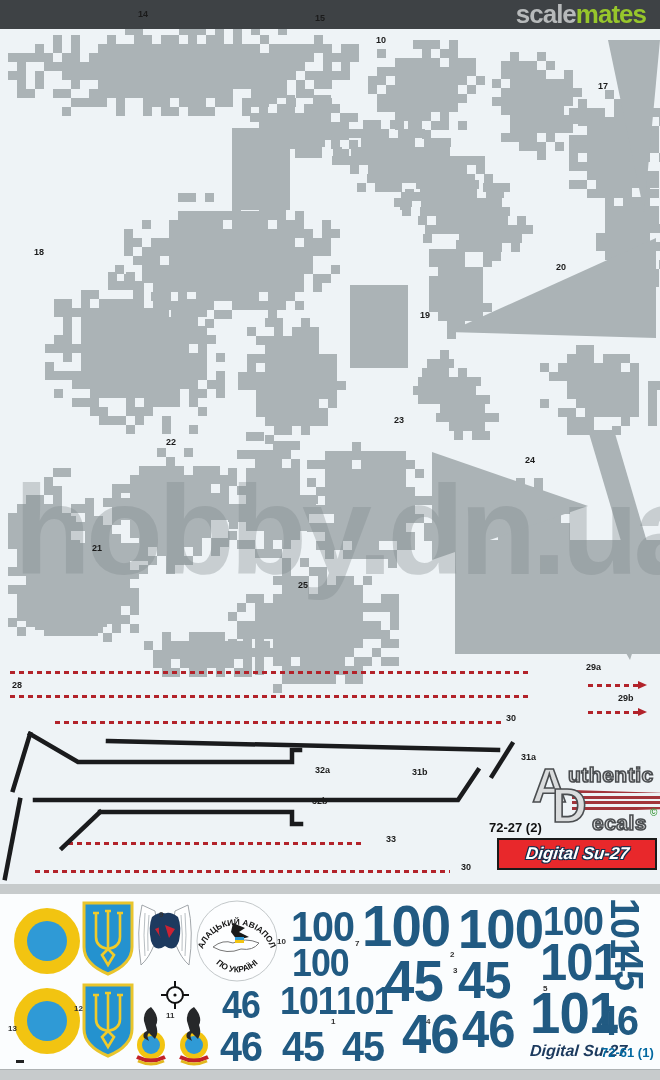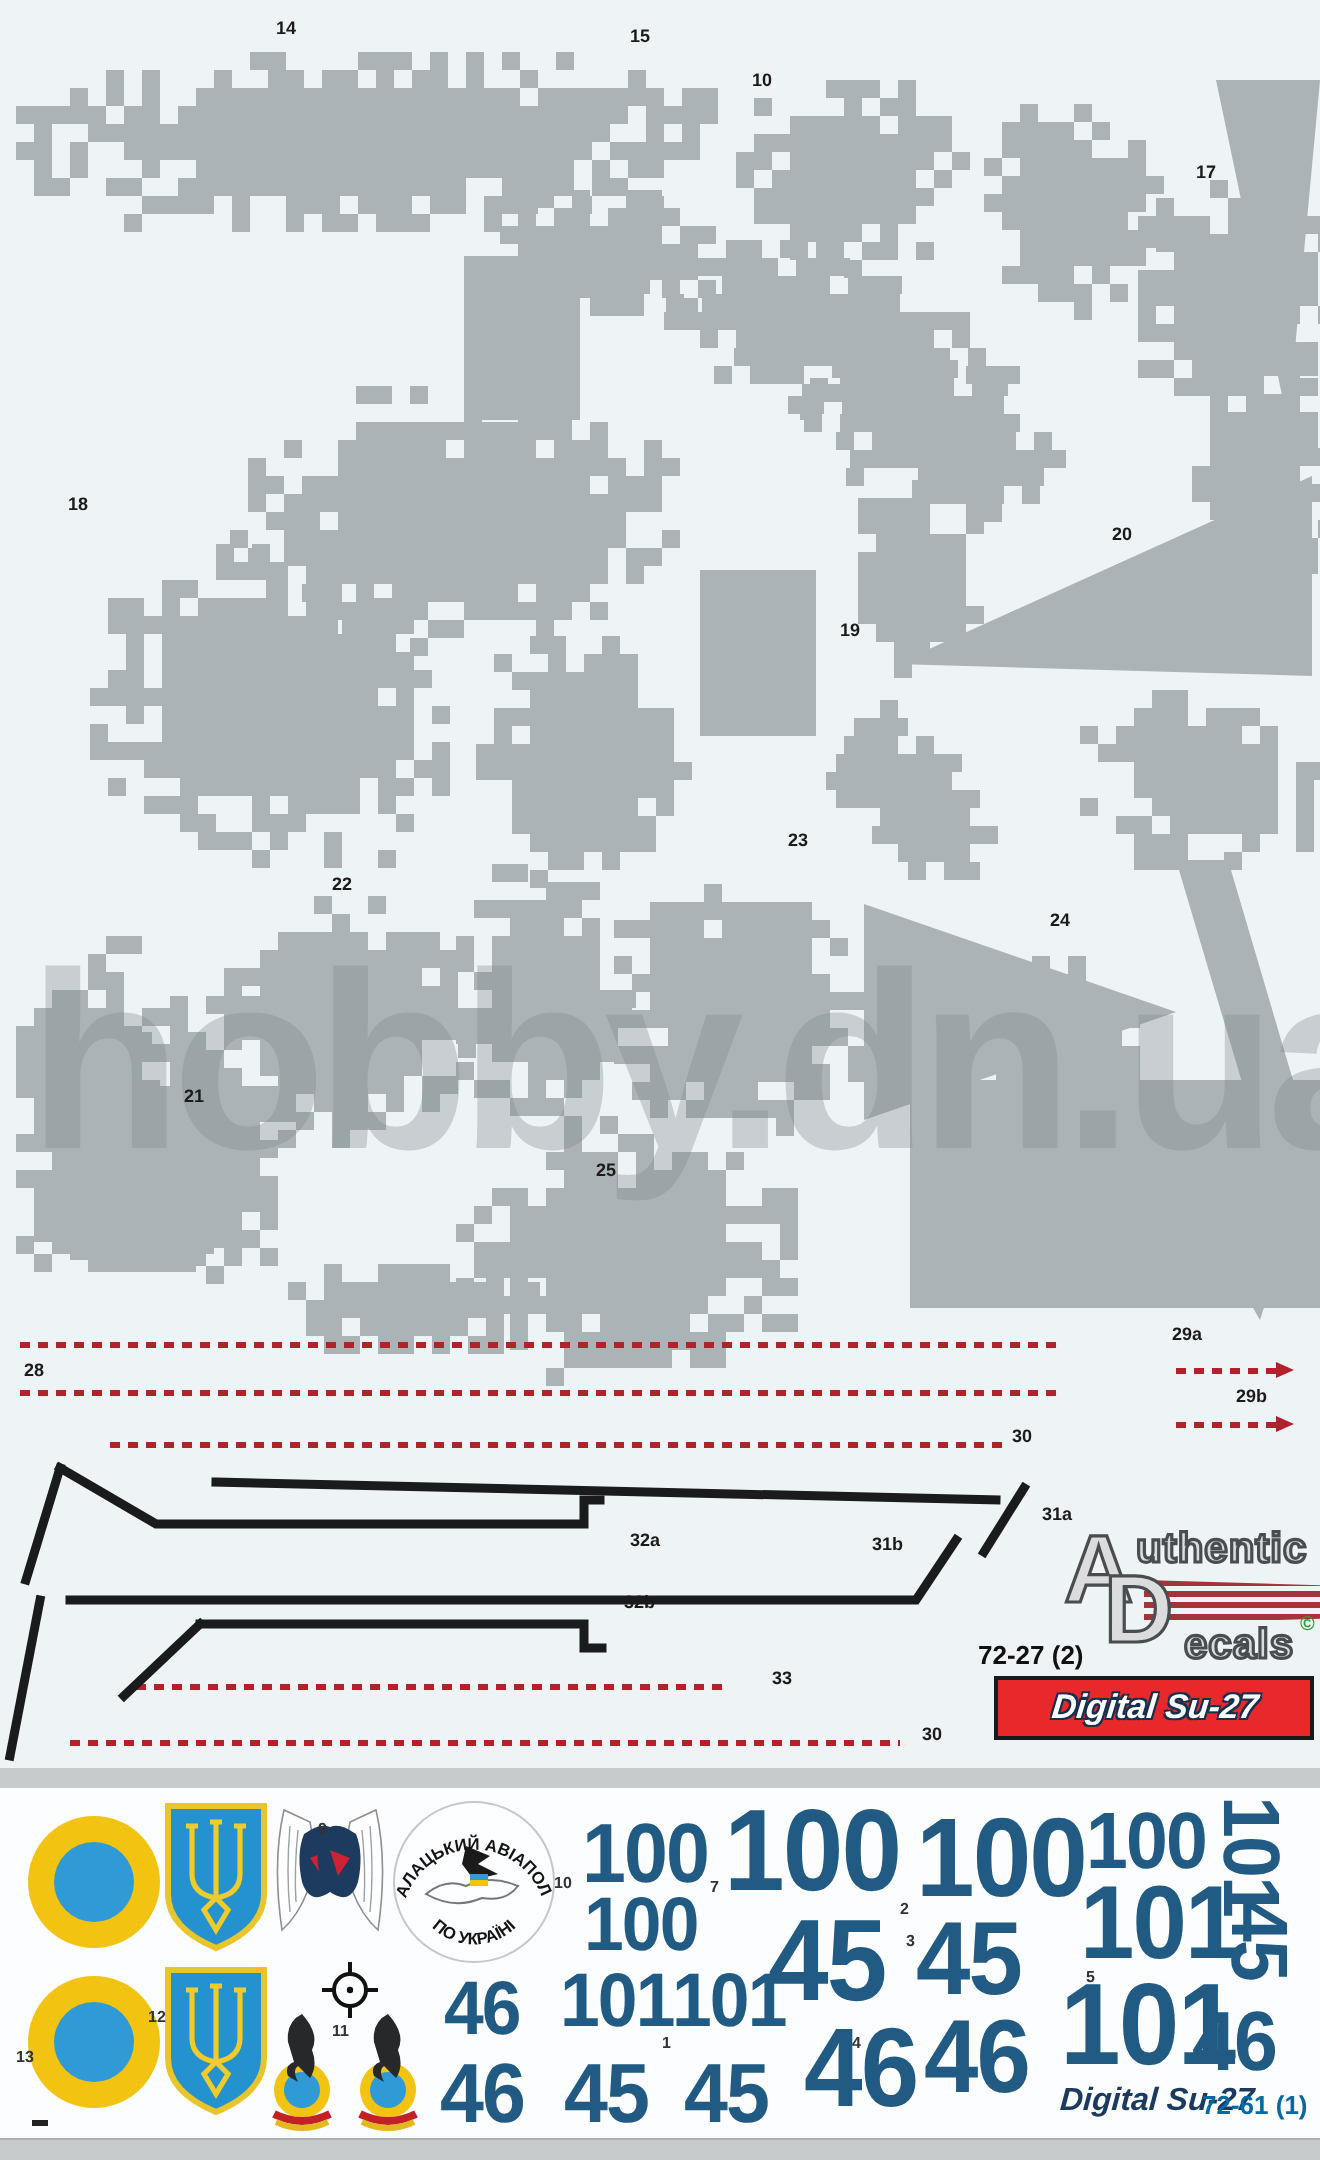--- a/index.html
+++ b/index.html
@@ -91,20 +91,25 @@
       <polygon points="608,40 660,40 644,212" fill="#abb3b6"></polygon>
       <polygon points="232,128 290,128 290,210 232,210" fill="#abb3b6"></polygon>
       <polygon points="350,285 408,285 408,368 350,368" fill="#abb3b6"></polygon>
       <polygon points="448,332 656,238 656,338" fill="#abb3b6"></polygon>
       <polygon points="432,452 588,506 432,560" fill="#abb3b6"></polygon>
       <polygon points="588,430 614,430 650,552 626,558" fill="#abb3b6"></polygon>
       <polygon points="576,566 600,566 622,638 642,566 660,566 630,660" fill="#abb3b6"></polygon>
       <polygon points="455,540 660,540 660,654 455,654" fill="#abb3b6"></polygon>
     </svg>
 
+  <div class="topbar">
+    <div class="brand">
+      <span class="b-gray">scale</span><span class="b-green">mates</span>
+    </div>
+  </div>
 
   <div class="watermark">hobby.dn.ua</div>
 
   <div id="reddash-layer">
       <div class="rdash" style="left: 10px; top: 671px; width: 522px;"></div>
       <div class="rdash" style="left: 10px; top: 695px; width: 522px;"></div>
       <div class="rdash" style="left: 588px; top: 684px; width: 50px;"></div>
       <div class="rarrow" style="left: 638px; top: 681px;"></div>
       <div class="rdash" style="left: 588px; top: 711px; width: 50px;"></div>
       <div class="rarrow" style="left: 638px; top: 708px;"></div>
@@ -259,21 +264,21 @@
       <div class="lbl" style="left: 166px; top: 438px;">22</div>
       <div class="lbl" style="left: 394px; top: 416px;">23</div>
       <div class="lbl" style="left: 525px; top: 456px;">24</div>
       <div class="lbl" style="left: 298px; top: 581px;">25</div>
       <div class="lbl" style="left: 12px; top: 681px;">28</div>
       <div class="lbl" style="left: 586px; top: 663px;">29a</div>
       <div class="lbl" style="left: 618px; top: 694px;">29b</div>
       <div class="lbl" style="left: 506px; top: 714px;">30</div>
       <div class="lbl" style="left: 521px; top: 753px;">31a</div>
       <div class="lbl" style="left: 315px; top: 766px;">32a</div>
-      <div class="lbl" style="left: 436px; top: 768px; text-align: center;">31b</div>
+      <div class="lbl" style="left: 412px; top: 768px; text-align: center;">31b</div>
       <div class="lbl" style="left: 312px; top: 797px;">32b</div>
       <div class="lbl" style="left: 386px; top: 835px;">33</div>
       <div class="lbl" style="left: 461px; top: 863px;">30</div>
       <div class="lbl lbl-sm" style="left: 159px; top: 911px;">9</div>
       <div class="lbl lbl-sm" style="left: 277px; top: 938px;">10</div>
       <div class="lbl lbl-sm" style="left: 166px; top: 1012px;">11</div>
       <div class="lbl lbl-sm" style="left: 74px; top: 1005px; text-align: center;">12</div>
       <div class="lbl lbl-sm" style="left: 8px; top: 1025px;">13</div>
       <div class="lbl lbl-sm" style="left: 355px; top: 940px;">7</div>
       <div class="lbl lbl-sm" style="left: 450px; top: 951px;">2</div>

